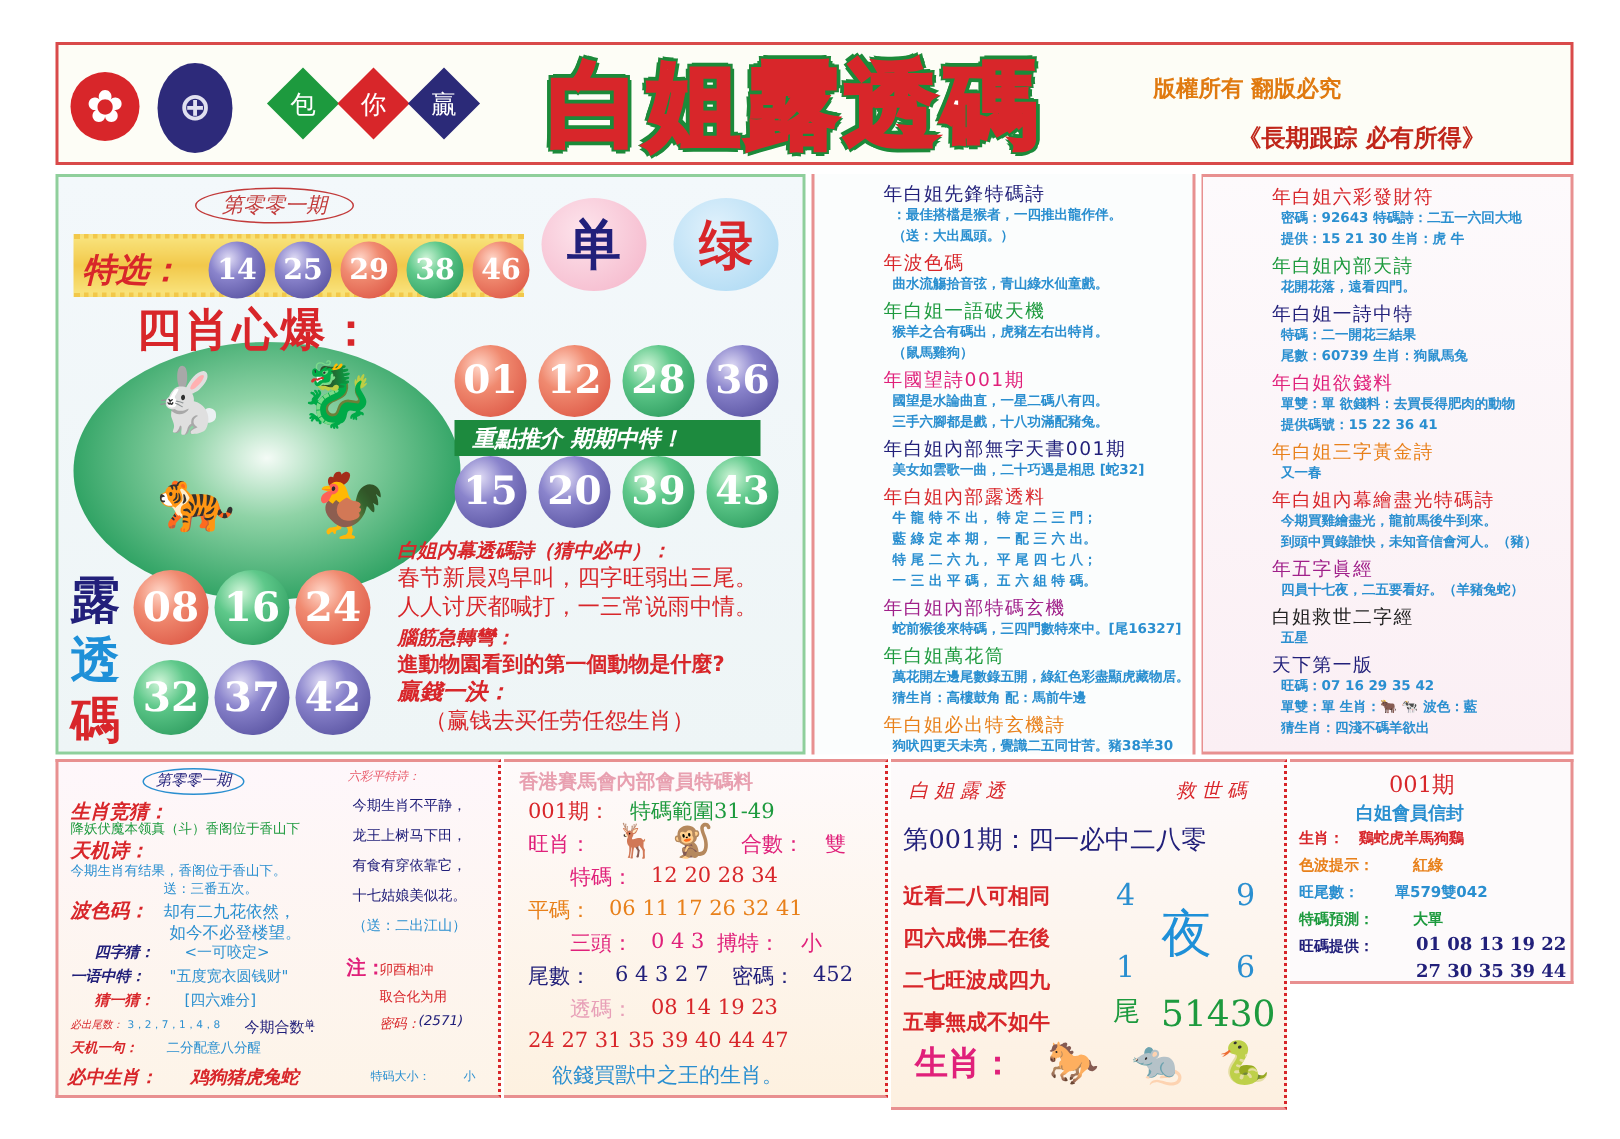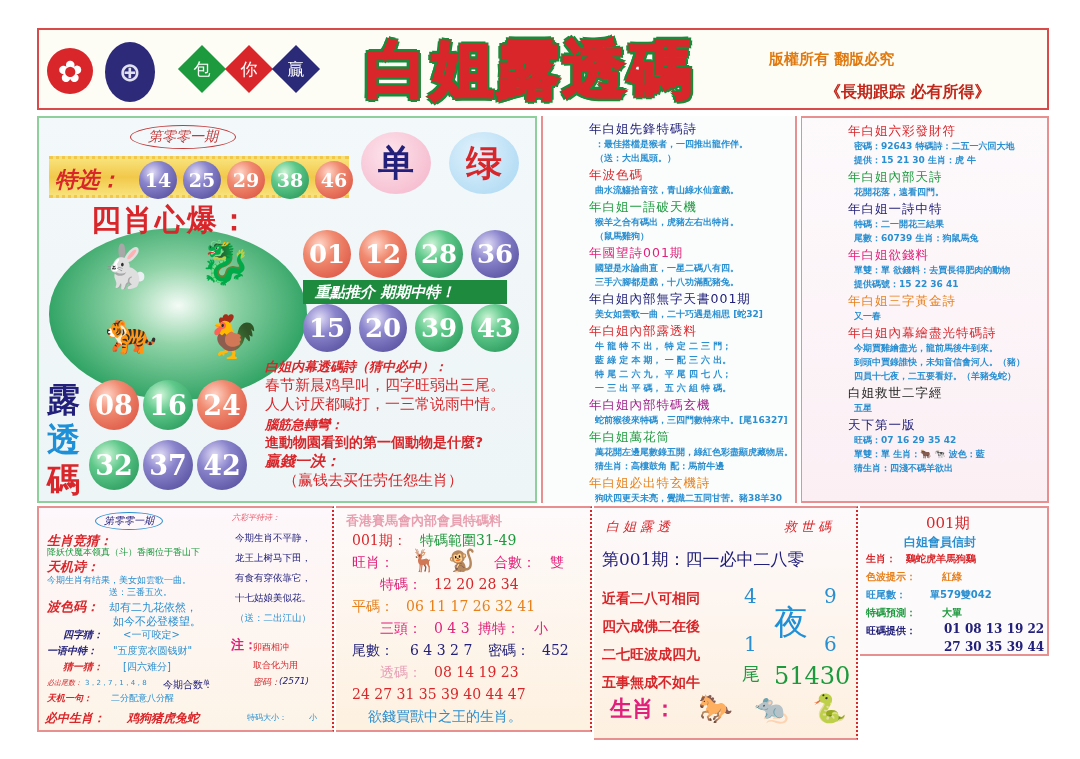--- a/index.html
+++ b/index.html
@@ -239,36 +239,37 @@
       <div class="d">特碼：二一開花三結果</div>
       <div class="d">尾數：60739 生肖：狗鼠馬兔</div>
       <div class="t" style="color: rgb(224, 32, 122);">年白姐欲錢料</div>
       <div class="d">單雙：單 欲錢料：去買長得肥肉的動物</div>
       <div class="d">提供碼號：15 22 36 41</div>
       <div class="t" style="color: rgb(232, 128, 26);">年白姐三字黃金詩</div>
       <div class="d">又一春</div>
       <div class="t" style="color: rgb(216, 38, 42);">年白姐內幕繪盡光特碼詩</div>
       <div class="d">今期買雞繪盡光，龍前馬後牛到來。</div>
       <div class="d">到頭中買錄誰快，未知音信會河人。（豬）</div>
+      <div class="t" style="color: rgb(160, 32, 138);">年五字眞經</div>
       <div class="d">四員十七夜，二五要看好。（羊豬兔蛇）</div>
       <div class="t" style="color: rgb(34, 34, 34);">白姐救世二字經</div>
       <div class="d">五星</div>
       <div class="t" style="color: rgb(34, 32, 122);">天下第一版</div>
       <div class="d">旺碼：07 16 29 35 42</div>
       <div class="d">單雙：單 生肖：🐂 🐄 波色：藍</div>
       <div class="d">猜生肖：四淺不碼羊欲出</div>
     </div>
 </div>
 
 <div class="panel-bl">
   <div class="abs" style="left:56px;top:4px;width:68px;height:18px;border:1.5px solid #2a8fd0;border-radius:50%;font-size:10px;color:#22207a;text-align:center;line-height:15px;font-style:italic">第零零一期</div>
   <div class="abs" style="left:8px;top:24px;font-size:13px;color:#d8262a;font-weight:bold;font-style:italic">生肖竞猜：</div>
   <div class="abs" style="left:8px;top:38px;font-size:9px;color:#1d9a3e">降妖伏魔本领真（斗）香阁位于香山下</div>
   <div class="abs" style="left:8px;top:50px;font-size:13px;color:#d8262a;font-weight:bold;font-style:italic">天机诗：</div>
-  <div class="abs" style="left:8px;top:66px;font-size:9px;color:#2a8fd0">今期生肖有结果，美女如雲歌一曲。</div>
+  <div class="abs" style="left:8px;top:66px;font-size:9px;color:#2a8fd0">今期生肖有结果，香阁位于香山下。</div>
   <div class="abs" style="left:70px;top:78px;font-size:9px;color:#2a8fd0">送：三番五次。</div>
   <div class="abs" style="left:8px;top:90px;font-size:13px;color:#d8262a;font-weight:bold;font-style:italic">波色码：</div>
   <div class="abs" style="left:70px;top:92px;font-size:11px;color:#2a8fd0">却有二九花依然，</div>
   <div class="abs" style="left:74px;top:106px;font-size:11px;color:#2a8fd0">如今不必登楼望。</div>
   <div class="abs" style="left:24px;top:120px;font-size:10px;color:#22207a;font-weight:bold;font-style:italic">四字猜：</div>
   <div class="abs" style="left:84px;top:120px;font-size:10px;color:#2a8fd0">&lt;一可咬定&gt;</div>
   <div class="abs" style="left:8px;top:136px;font-size:10px;color:#22207a;font-weight:bold;font-style:italic">一语中特：</div>
   <div class="abs" style="left:74px;top:136px;font-size:10px;color:#2a8fd0">"五度宽衣圆钱财"</div>
   <div class="abs" style="left:24px;top:152px;font-size:10px;color:#d8262a;font-weight:bold;font-style:italic">猜一猜：</div>
   <div class="abs" style="left:84px;top:152px;font-size:10px;color:#2a8fd0">[四六难分]</div>

